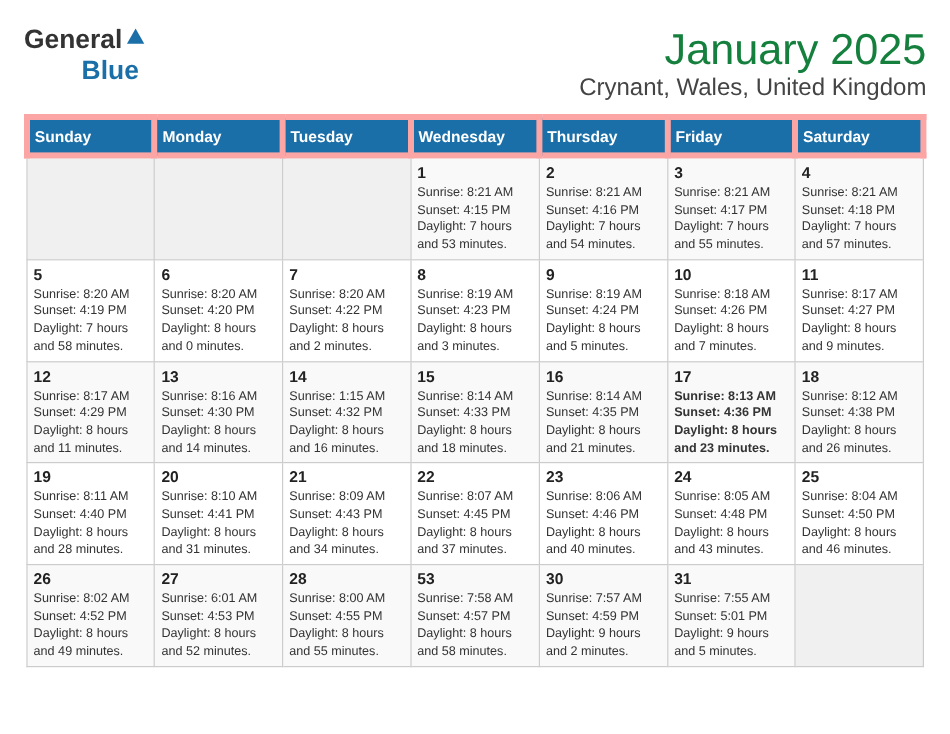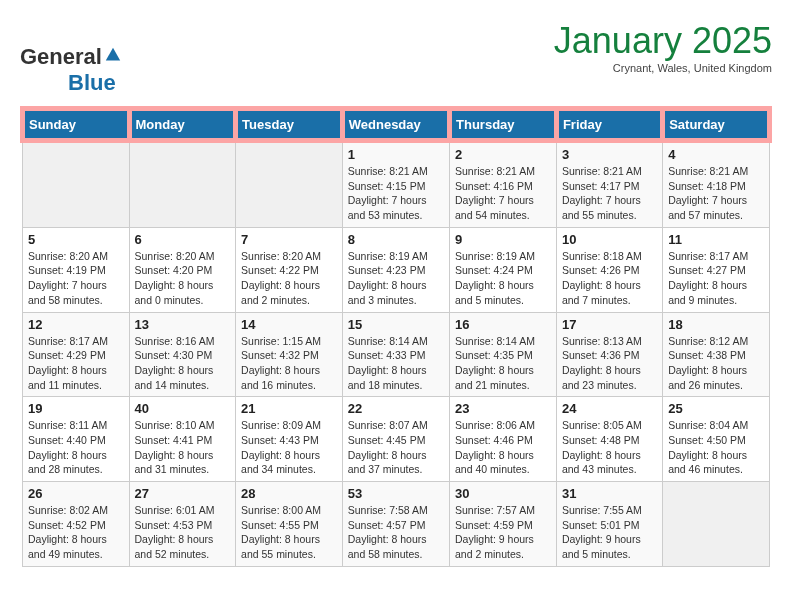--- a/index.html
+++ b/index.html
@@ -19,21 +19,20 @@
     .logo {
       display: flex;
       flex-direction: column;
       align-items: flex-start;
     }
     .logo-text {
       display: flex;
       align-items: center;
       font-size: 22px;
       font-weight: bold;
-      margin-top: 24px;
     }
     .logo-general {
       color: #333;
     }
     .logo-blue {
       color: #1a6fa8;
     }
     .logo-icon {
       width: 18px;
       height: 18px;
@@ -43,21 +42,21 @@
     }
     .title-block {
       text-align: right;
     }
     .month-title {
       font-size: 36px;
       color: #15803d;
       font-weight: normal;
     }
     .location {
-      font-size: 11px;
+      font-size: 20px;
       color: #444;
     }
     .calendar {
       width: 100%;
       border-collapse: collapse;
       font-size: 11px;
     }
     .calendar thead th {
       background: #1a6fa8;
       color: #fff;
@@ -178,32 +177,32 @@
 Daylight: 8 hours and 14 minutes.</span></td>
         <td><span class="day-number">14</span><span class="day-info" style="white-space: pre-line;">Sunrise: 1:15 AM
 Sunset: 4:32 PM
 Daylight: 8 hours and 16 minutes.</span></td>
         <td><span class="day-number">15</span><span class="day-info" style="white-space: pre-line;">Sunrise: 8:14 AM
 Sunset: 4:33 PM
 Daylight: 8 hours and 18 minutes.</span></td>
         <td><span class="day-number">16</span><span class="day-info" style="white-space: pre-line;">Sunrise: 8:14 AM
 Sunset: 4:35 PM
 Daylight: 8 hours and 21 minutes.</span></td>
-        <td><span class="day-number">17</span><span class="day-info" style="white-space: pre-line;">Sunrise: 8:13 AM
+        <td><span class="day-number">17</span><span class="day-info" style="white-space: pre-line; font-weight: bold;">Sunrise: 8:13 AM
 Sunset: 4:36 PM
 Daylight: 8 hours and 23 minutes.</span></td>
         <td><span class="day-number">18</span><span class="day-info" style="white-space: pre-line;">Sunrise: 8:12 AM
 Sunset: 4:38 PM
 Daylight: 8 hours and 26 minutes.</span></td>
       </tr>
       <tr>
         <td><span class="day-number">19</span><span class="day-info" style="white-space: pre-line;">Sunrise: 8:11 AM
 Sunset: 4:40 PM
 Daylight: 8 hours and 28 minutes.</span></td>
-        <td><span class="day-number">40</span><span class="day-info" style="white-space: pre-line;">Sunrise: 8:10 AM
+        <td><span class="day-number">20</span><span class="day-info" style="white-space: pre-line;">Sunrise: 8:10 AM
 Sunset: 4:41 PM
 Daylight: 8 hours and 31 minutes.</span></td>
         <td><span class="day-number">21</span><span class="day-info" style="white-space: pre-line;">Sunrise: 8:09 AM
 Sunset: 4:43 PM
 Daylight: 8 hours and 34 minutes.</span></td>
         <td><span class="day-number">22</span><span class="day-info" style="white-space: pre-line;">Sunrise: 8:07 AM
 Sunset: 4:45 PM
 Daylight: 8 hours and 37 minutes.</span></td>
         <td><span class="day-number">23</span><span class="day-info" style="white-space: pre-line;">Sunrise: 8:06 AM
 Sunset: 4:46 PM

